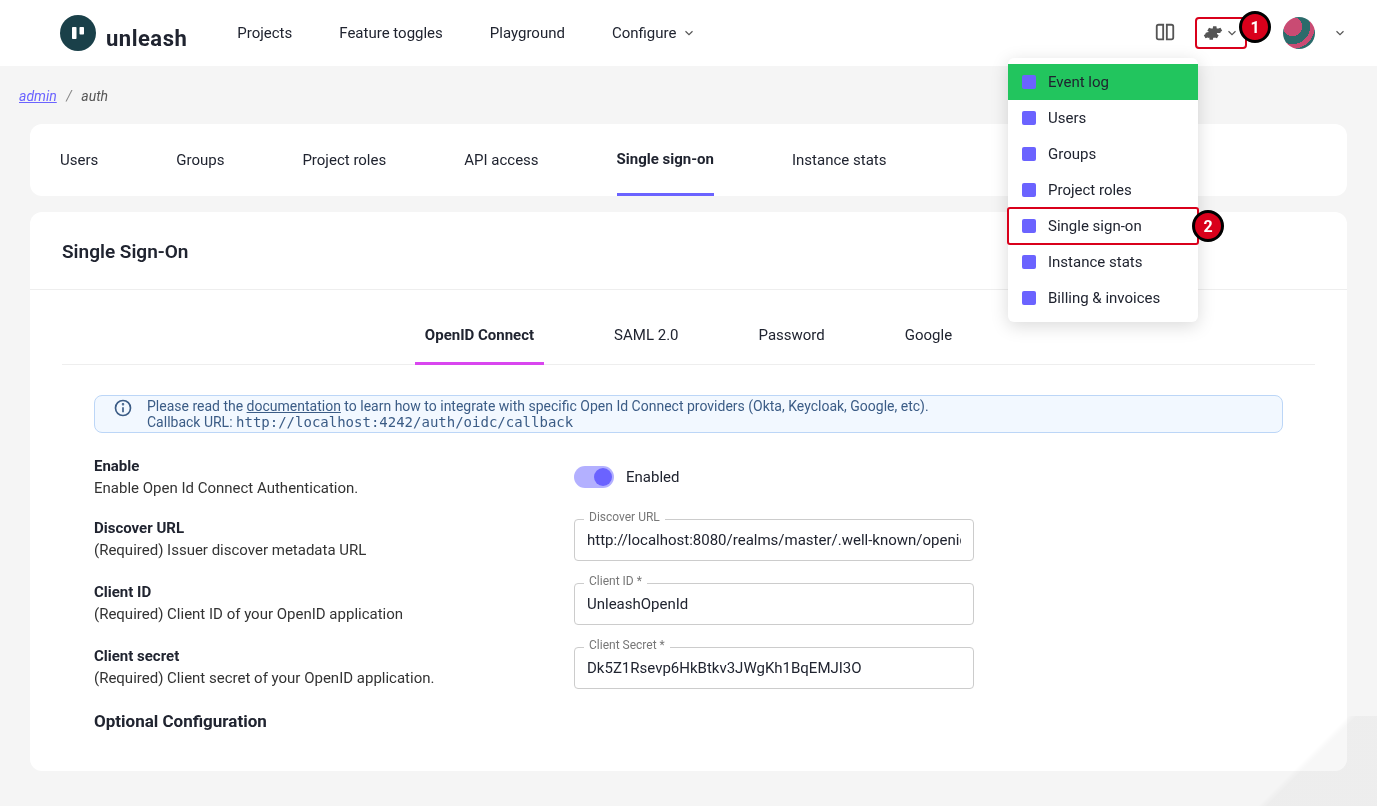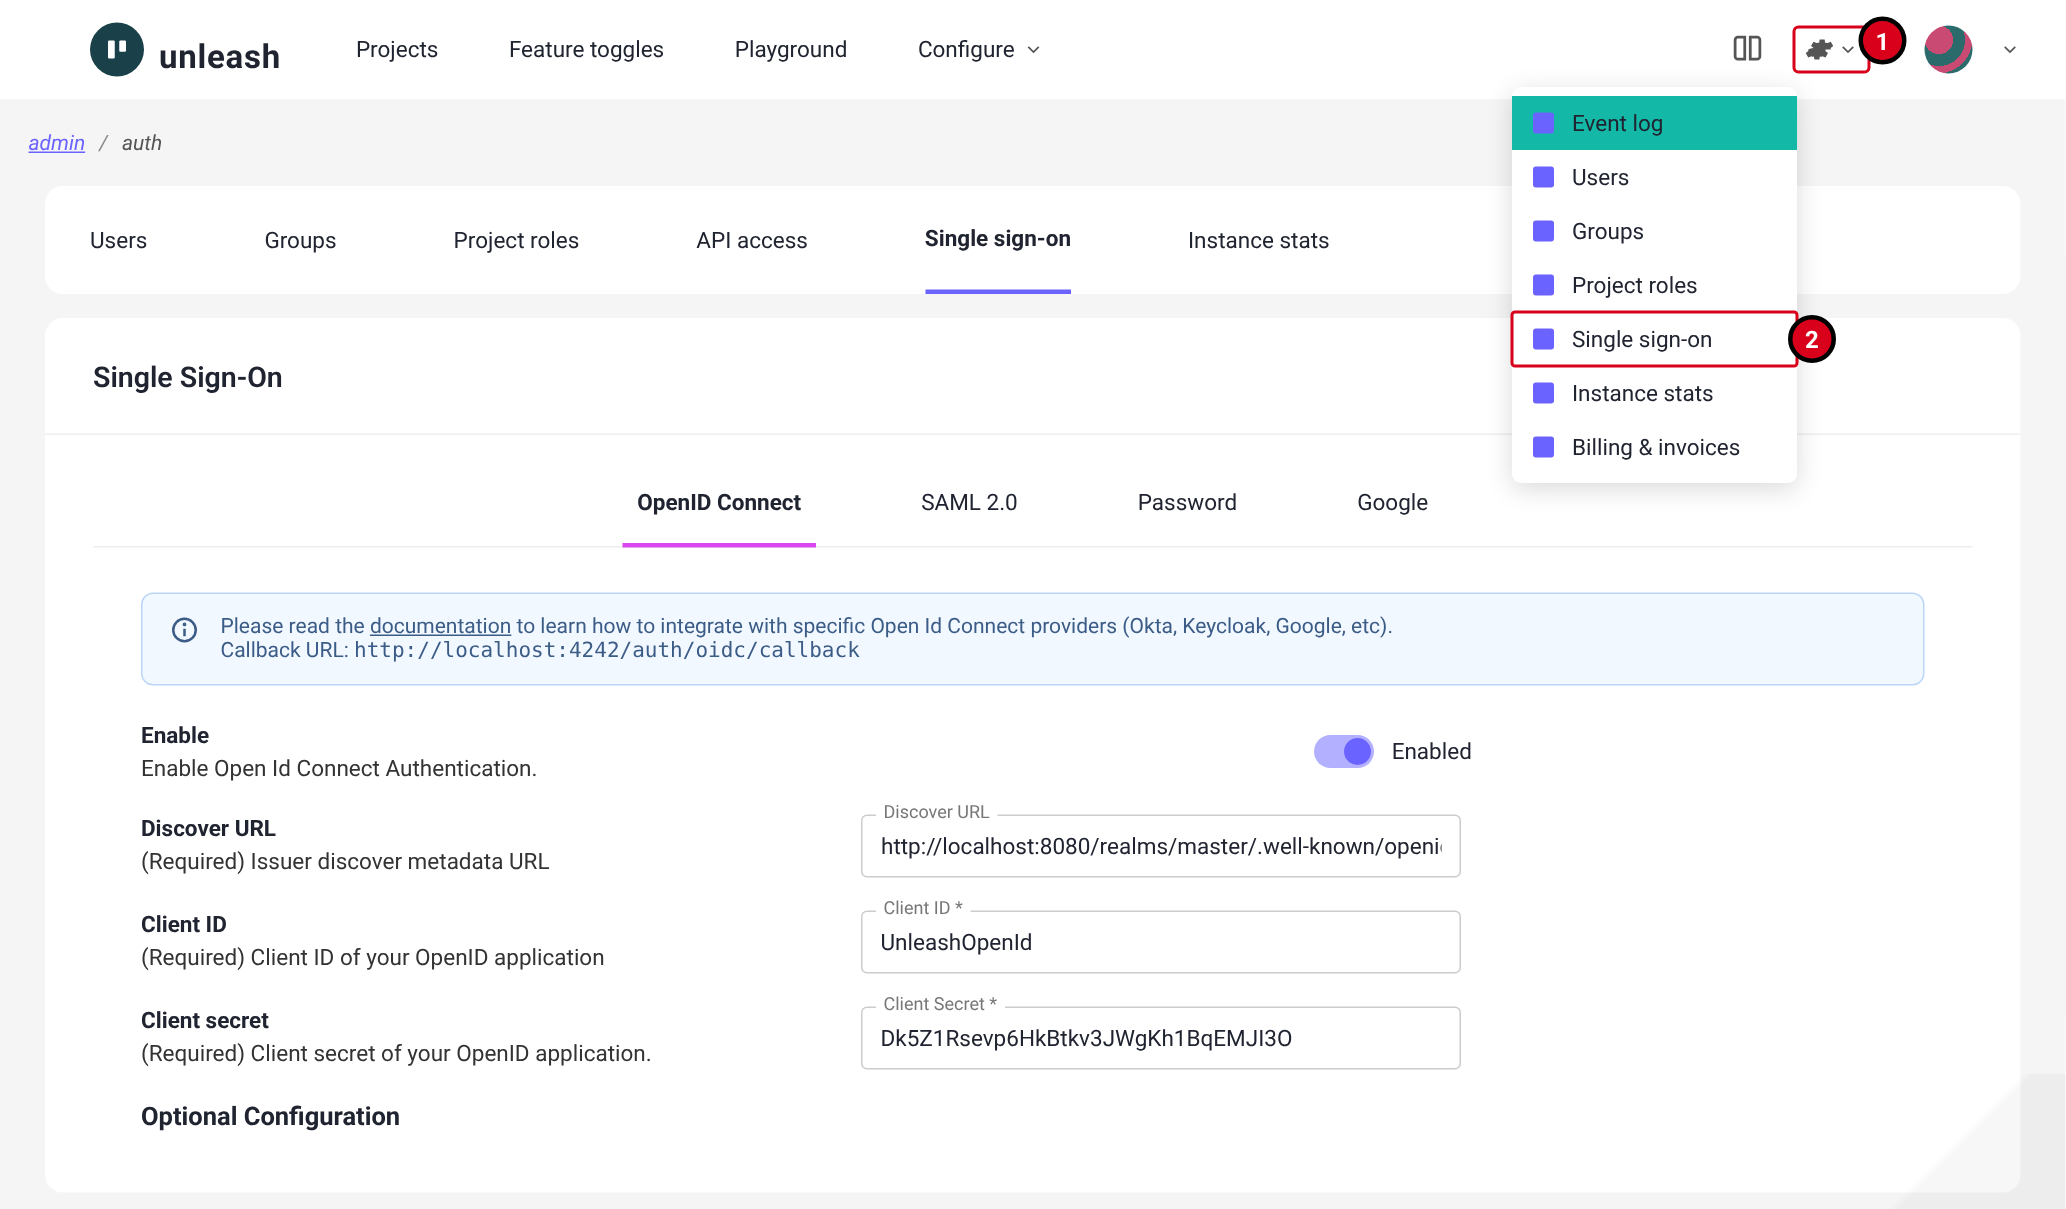--- a/index.html
+++ b/index.html
@@ -59,21 +59,21 @@
   .detail-card { margin-top:16px; padding:28px 32px 40px; }
   .detail-card h2 { font-size:19px; font-weight:600; margin-bottom:6px;}
   .inner-hr { border:none; border-top:1px solid #eee; margin:26px -32px 0; }
 
   .sub-tabs { display:flex; justify-content:center; gap:60px; font-size:15px; margin-top:36px; border-bottom:1px solid #eee;}
   .sub-tabs .stab { padding:0 10px 18px; cursor:pointer; }
   .sub-tabs .stab.active { font-weight:700; border-bottom:3px solid #d946ef; margin-bottom:-1px;}
 
   .info-banner {
     margin:30px 32px 0; border:1px solid #bcd6f7; background:#f2f8ff; border-radius:8px;
-    padding:14px 18px; display:flex; gap:14px; font-size:14px; color:#3b5c86;
+    padding:2px 18px; display:flex; gap:14px; font-size:14px; color:#3b5c86;
     font-family: "SFMono-Regular", Consolas, "Liberation Mono", Menlo, monospace;
   }
   .info-banner .text { font-family: -apple-system, BlinkMacSystemFont, "Segoe UI", Roboto, sans-serif; }
   .info-banner .text a { color:#3b5c86; text-decoration:underline; }
   .info-banner .cburl { font-family: "SFMono-Regular", Consolas, monospace; }
 
   .form-body { padding: 24px 32px 0; }
   .form-row { display:flex; margin-bottom:22px; gap:40px; }
   .form-row .left { width:440px; }
   .form-row .left .lbl { font-weight:700; font-size:15px; margin-bottom:4px;}
@@ -98,21 +98,21 @@
 
   .dropdown-menu {
     position:absolute; top:58px; right:179px; width:190px; background:#fff;
     border-radius:6px; box-shadow:0 4px 18px rgba(0,0,0,0.15); z-index:10;
     padding:6px 0;
   }
   .dropdown-menu .mitem {
     display:flex; align-items:center; gap:12px; padding:9px 14px;
     font-size:15px; cursor:pointer;
   }
-  .dropdown-menu .mitem:hover, .dropdown-menu .mitem.hovered { background:#14b8a6; }
+  .dropdown-menu .mitem:hover, .dropdown-menu .mitem.hovered { background:#22c55e; }
   .dropdown-menu .mitem .mi-icon {
     width:14px;height:14px; background:#6b63ff; border-radius:2px;
   }
   .mitem.highlighted { outline:2.5px solid #d9001b; outline-offset:-1px; border-radius:2px; position:relative;}
   .badge-2 { right:-26px; top:50%; transform:translateY(-50%); }
 
   .chev { width:14px; height:14px; }
   .faded-corner {
     position:absolute; bottom:0; right:0; width:140px; height:90px;
     background:linear-gradient(135deg, transparent 48%, rgba(0,0,0,0.03) 52%);
@@ -238,21 +238,21 @@
       <span>Callback URL: </span><span class="cburl">http://localhost:4242/auth/oidc/callback</span>
     </div>
   </div>
 
   <div class="form-body">
     <div class="form-row">
       <div class="left">
         <div class="lbl">Enable</div>
         <div class="desc">Enable Open Id Connect Authentication.</div>
       </div>
-      <div class="right" style="align-items:center;justify-content:center;">
+      <div class="right" style="align-items:center;">
         <div class="toggle">
             <div class="knob"></div>
           </div>
         <span class="toggle-label">Enabled</span>
       </div>
     </div>
 
     <div class="form-row">
       <div class="left">
         <div class="lbl">Discover URL</div>

